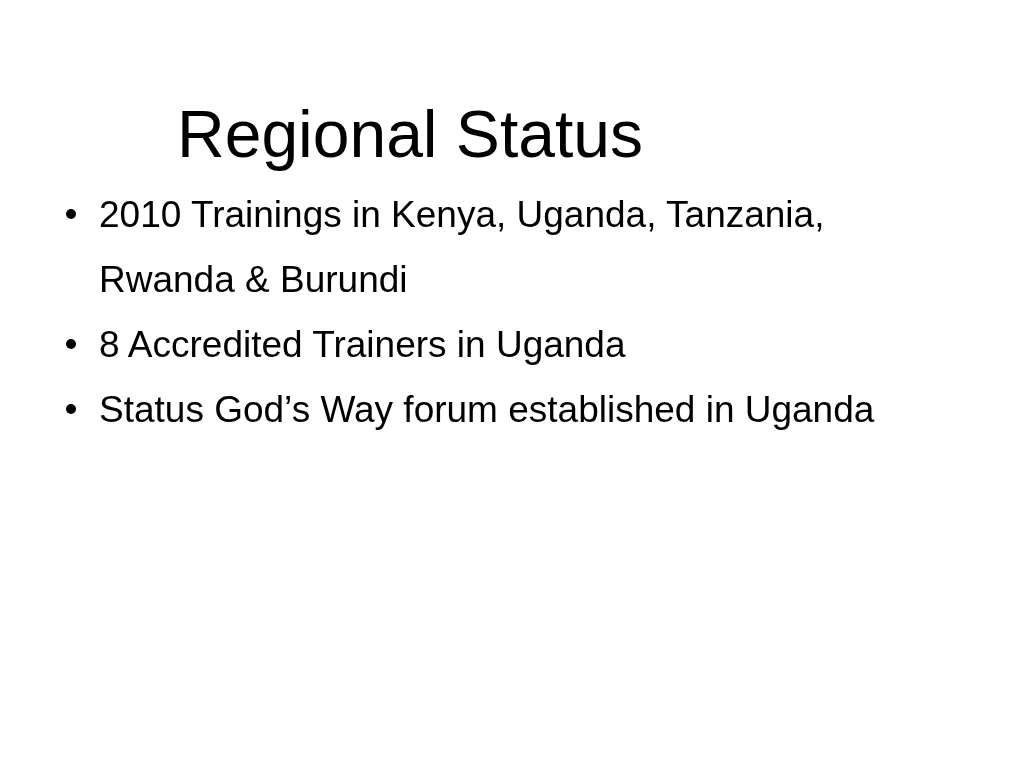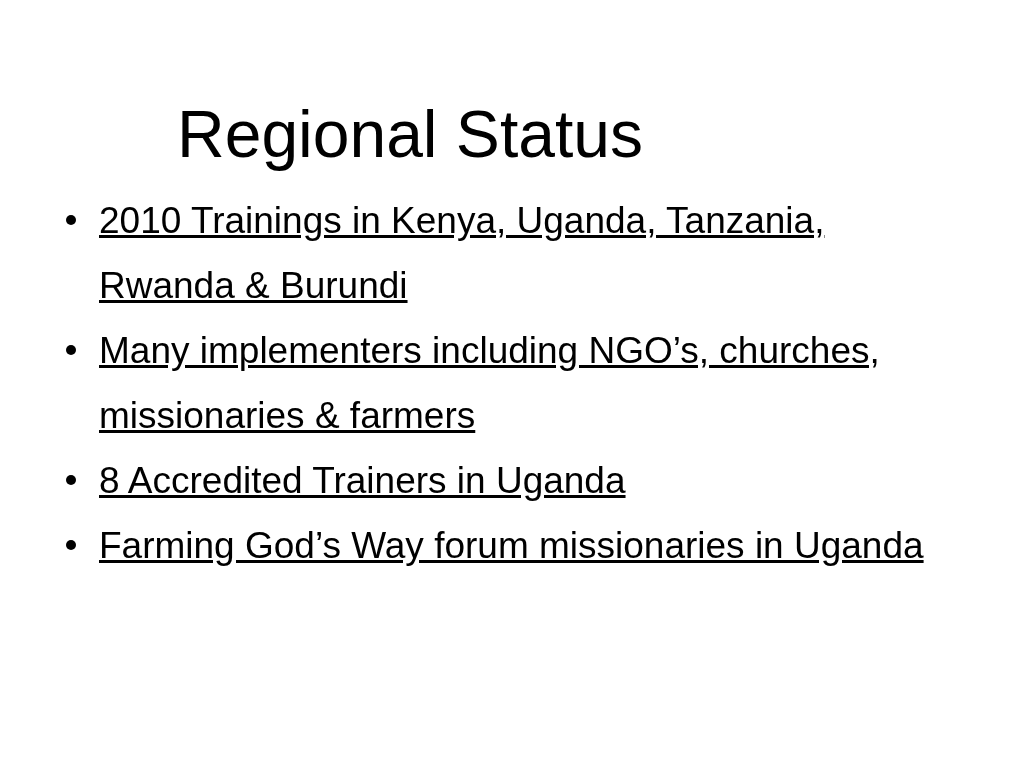--- a/index.html
+++ b/index.html
@@ -36,23 +36,22 @@
     font-weight: 400;
     line-height: 76px;
     color: #000000;
     letter-spacing: 0px;
     white-space: nowrap;
   }
 
   .body-block {
     position: absolute;
     left: 60px;
-    top: 188px;
+    top: 182px;
     width: 900px;
-    text-decoration: underline;
   }
 
   .bullet-list {
     list-style: none;
     margin: 0;
     padding: 0;
   }
 
   .bullet-item {
     position: relative;
@@ -89,32 +88,28 @@
   <h1 class="slide-title">Regional Status</h1>
 
   <div class="body-block">
     <ul class="bullet-list">
 
       <li class="bullet-item">
         <span class="bullet-marker"></span>
         <span class="bullet-text">2010 Trainings in Kenya, Uganda, Tanzania, Rwanda &amp; Burundi</span>
       </li>
 
-      <li class="bullet-item">
-        <span class="bullet-marker"></span>
-        <span class="bullet-text">Many implementers including NGO’s, churches, missionaries &amp; farmers</span>
-      </li>
 
 
       <li class="bullet-item">
         <span class="bullet-marker"></span>
         <span class="bullet-text">8 Accredited Trainers in Uganda</span>
       </li>
 
       <li class="bullet-item">
         <span class="bullet-marker"></span>
-        <span class="bullet-text">Farming God’s Way forum missionaries in Uganda</span>
+        <span class="bullet-text">Status God’s Way forum established in Uganda</span>
       </li>
 
     </ul>
   </div>
 
 </div>
 
 </body></html>

